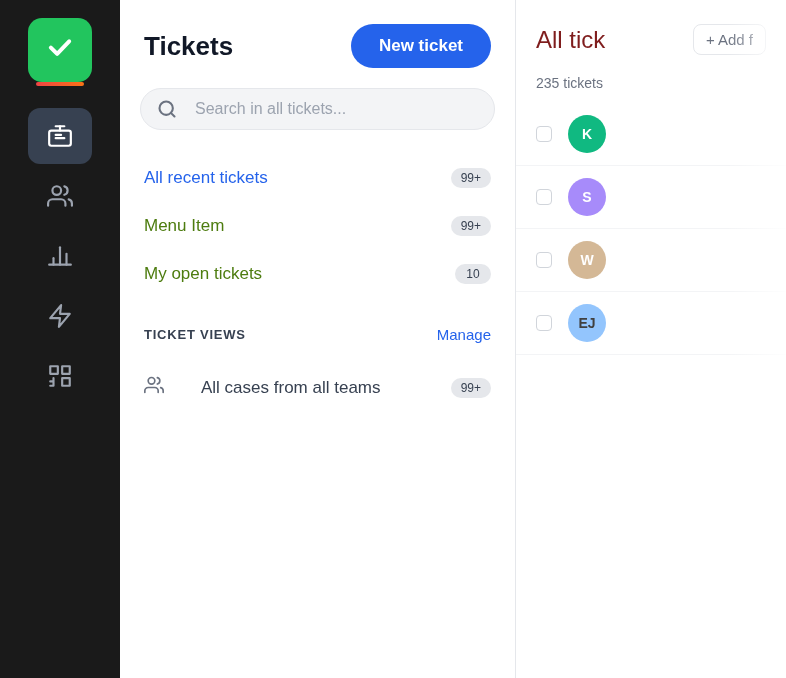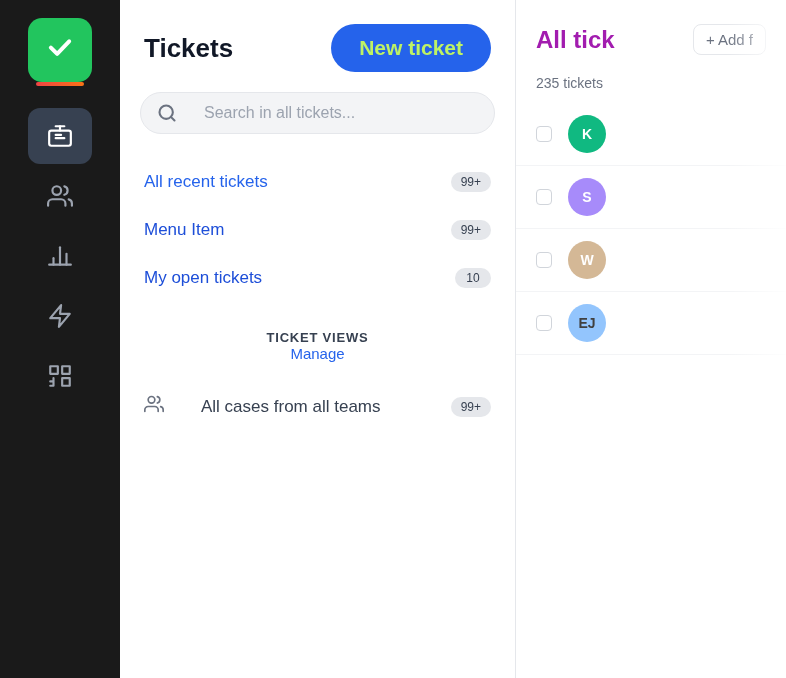--- a/index.html
+++ b/index.html
@@ -108,41 +108,41 @@
     }
 
     .panel-title {
       font-size: 26px;
       font-weight: 700;
       color: #111827;
     }
 
     .new-ticket-btn {
       background: #2563eb;
-      color: #bef264;
+      color: #ffffff;
       border: none;
       border-radius: 24px;
       padding: 12px 28px;
-      font-size: 21px;
+      font-size: 17px;
       font-weight: 600;
       cursor: pointer;
       white-space: nowrap;
     }
 
     .search-container {
       padding: 0 20px 16px 20px;
     }
 
     .search-box {
       display: flex;
       align-items: center;
       background: #f3f4f6;
       border-radius: 24px;
       padding: 10px 16px;
-      gap: 27px;
+      gap: 18px;
       border: 1.5px solid #e5e7eb;
     }
 
     .search-icon-wrap {
       color: #6b7280;
       font-size: 18px;
       display: flex;
       align-items: center;
     }
 
@@ -166,21 +166,21 @@
     .nav-item {
       display: flex;
       align-items: flex-end;
       justify-content: space-between;
       padding: 14px 24px;
       cursor: pointer;
     }
 
     .nav-item-label {
       font-size: 17px;
-      color: #1d4ed8;
+      color: #4d7c0f;
     }
 
     .nav-item-label.active {
       color: #2563eb;
       font-weight: 500;
     }
 
     .nav-badge {
       background: #e5e7eb;
       color: #374151;
@@ -190,21 +190,20 @@
       border-radius: 12px;
       min-width: 36px;
       text-align: center;
     }
 
     .section-header {
       display: flex;
       align-items: center;
       justify-content: space-between;
       padding: 20px 24px 10px 24px;
-      flex-direction: column;
     }
 
     .section-title {
       font-size: 13px;
       font-weight: 700;
       color: #374151;
       letter-spacing: 0.06em;
       text-transform: uppercase;
     }
 
@@ -263,22 +262,22 @@
 
     .right-header {
       display: flex;
       align-items: center;
       justify-content: space-between;
       padding: 24px 20px 20px 20px;
     }
 
     .right-title {
       font-size: 24px;
-      font-weight: 700;
-      color: #a21caf;
+      font-weight: 400;
+      color: #7f1d1d;
     }
 
     .add-filter-btn {
       display: flex;
       align-items: center;
       gap: 6px;
       color: #6b7280;
       font-size: 15px;
       cursor: pointer;
       border: 1.5px solid #e5e7eb;

